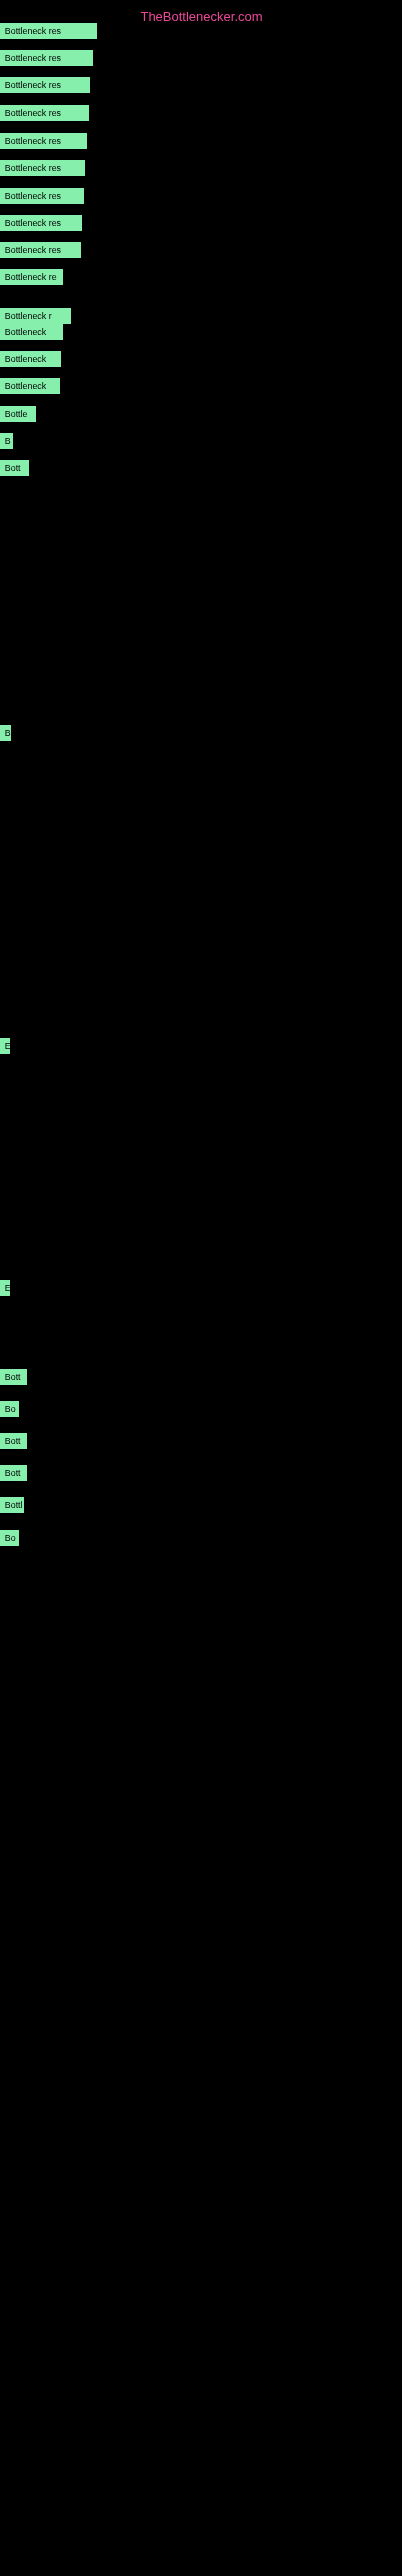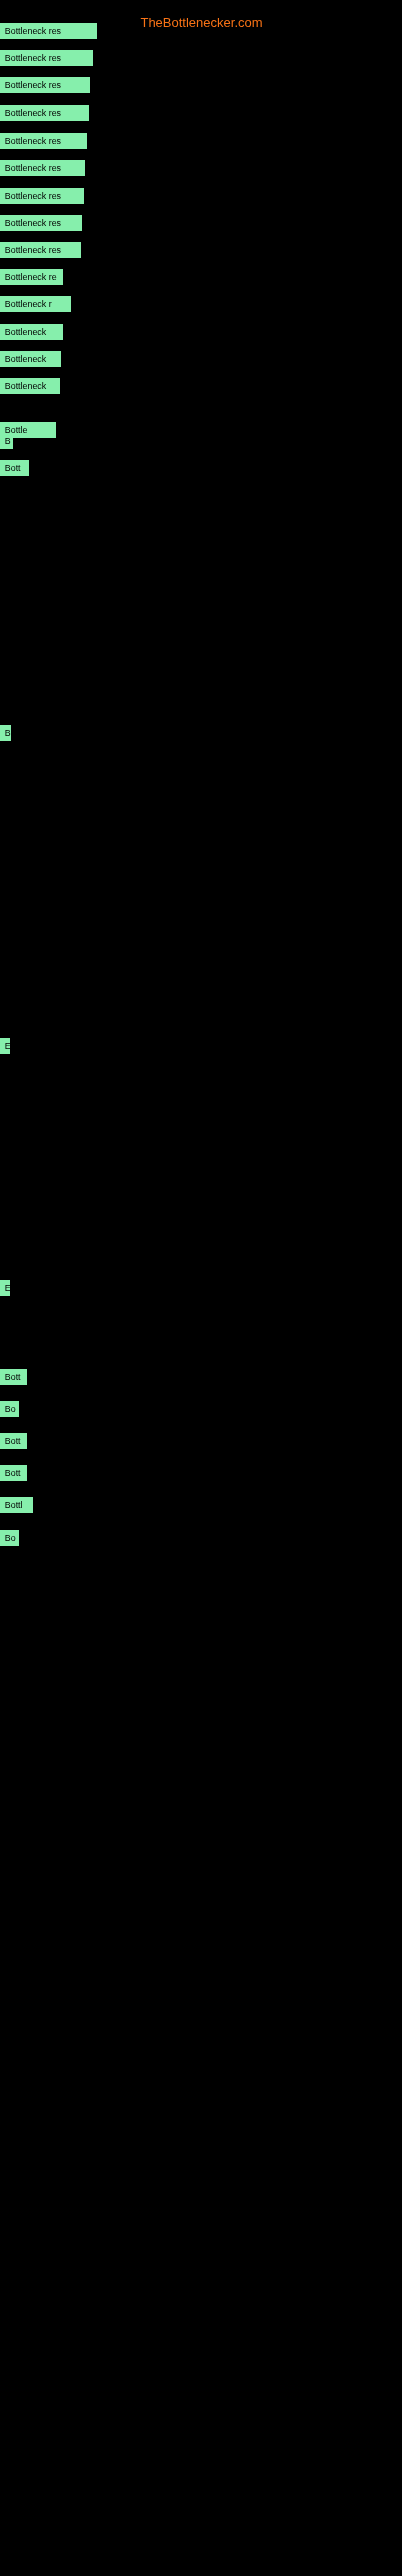--- a/index.html
+++ b/index.html
@@ -9,25 +9,25 @@
     }
     body {
       background-color: #000000;
       font-family: Arial, sans-serif;
       width: 403px;
       min-height: 2576px;
       position: relative;
     }
     .site-title {
       text-align: center;
-      color: #f97316;
+      color: #ec4899;
       font-size: 13px;
       padding: 6.4px 0;
       position: absolute;
-      top: 9px;
+      top: 3px;
       left: 0;
       right: 0;
     }
     .btn-item {
       position: absolute;
       background-color: #86efac;
       color: #000000;
       font-size: 8.9px;
       padding: 3.2px 4.8px;
       left: 0;
@@ -47,30 +47,30 @@
     <div class="btn-item" style="top: 22.5px; width: 97px;">Bottleneck res</div>
     <div class="btn-item" style="top: 50px; width: 93px;">Bottleneck res</div>
     <div class="btn-item" style="top: 77px; width: 90px;">Bottleneck res</div>
     <div class="btn-item" style="top: 105px; width: 89px;">Bottleneck res</div>
     <div class="btn-item" style="top: 133px; width: 87px;">Bottleneck res</div>
     <div class="btn-item" style="top: 160px; width: 85px;">Bottleneck res</div>
     <div class="btn-item" style="top: 188px; width: 84px;">Bottleneck res</div>
     <div class="btn-item" style="top: 215px; width: 82px;">Bottleneck res</div>
     <div class="btn-item" style="top: 242px; width: 81px;">Bottleneck res</div>
     <div class="btn-item" style="top: 269px; width: 63px;">Bottleneck re</div>
-    <div class="btn-item" style="top: 296px; width: 71px;">Bottleneck r</div>
+    <div class="btn-item" style="top: 308px; width: 71px;">Bottleneck r</div>
     <div class="btn-item" style="top: 324px; width: 63px;">Bottleneck</div>
     <div class="btn-item" style="top: 351px; width: 61px;">Bottleneck</div>
     <div class="btn-item" style="top: 378px; width: 60px;">Bottleneck</div>
-    <div class="btn-item" style="top: 406px; width: 56px; margin-top: 16px;">Bottle</div>
+    <div class="btn-item" style="top: 406px; width: 36px;">Bottle</div>
     <div class="btn-item" style="top: 433px; width: 13px;">B</div>
     <div class="btn-item" style="top: 460px; width: 29px;">Bott</div>
     <div class="btn-item" style="top: 725px; width: 11.3px;">B</div>
     <div class="btn-item" style="top: 1038px; width: 9.7px;">E</div>
     <div class="btn-item" style="top: 1280px; width: 9.7px;">E</div>
     <div class="btn-item" style="top: 1369px; width: 27px;">Bott</div>
     <div class="btn-item" style="top: 1401px; width: 19.3px;">Bo</div>
     <div class="btn-item" style="top: 1433px; width: 27px;">Bott</div>
     <div class="btn-item" style="top: 1465px; width: 27px;">Bott</div>
-    <div class="btn-item" style="top: 1497px; width: 33px;">Bottl</div>
+    <div class="btn-item" style="top: 1497px; width: 24px;">Bottl</div>
     <div class="btn-item" style="top: 1530px; width: 19.3px;">Bo</div>
   </div>
 
 
 </body></html>

